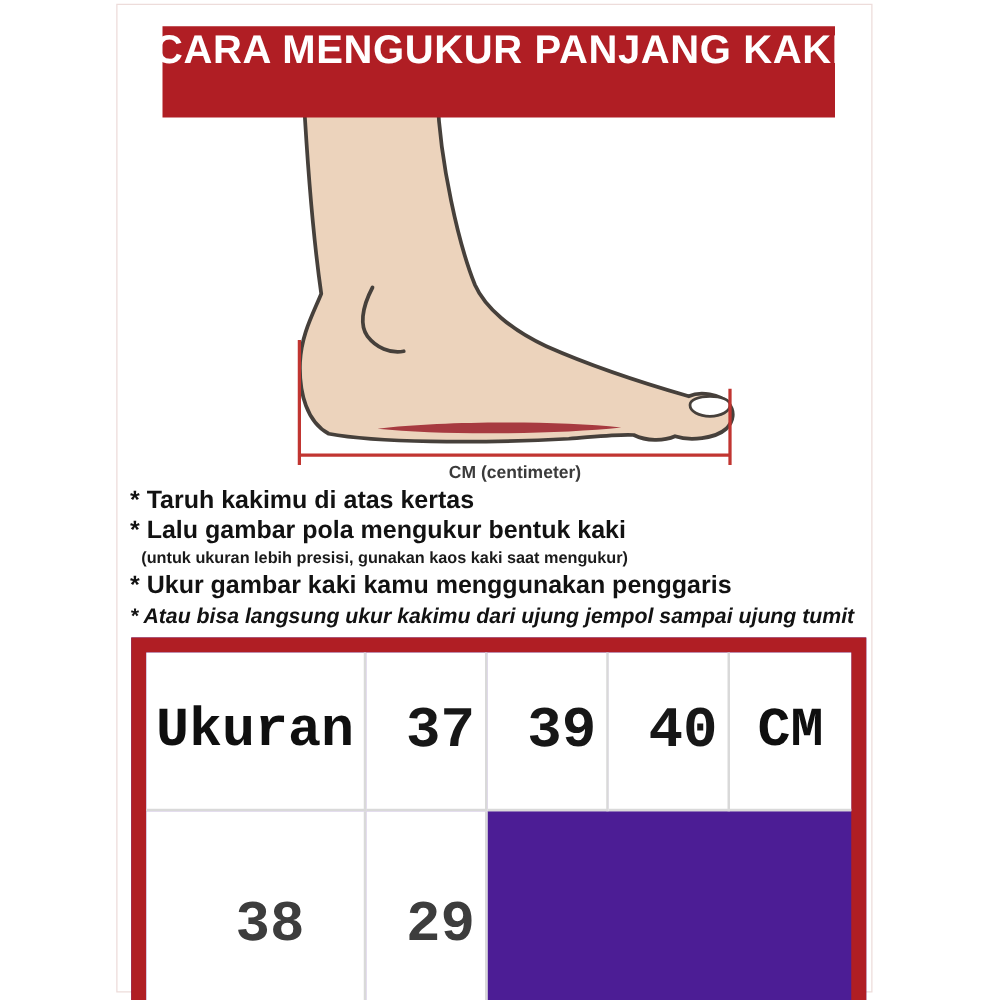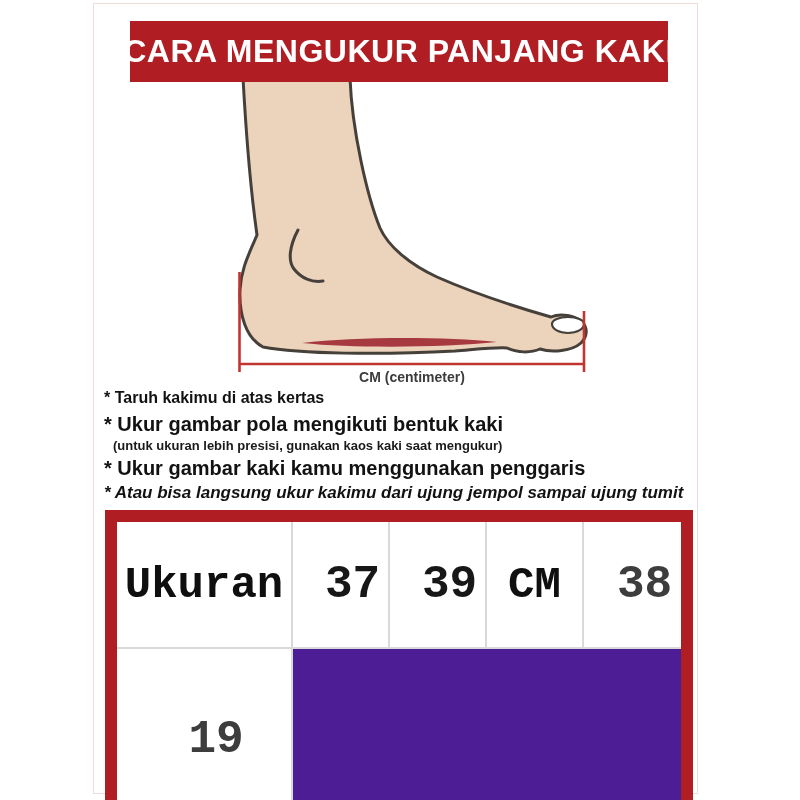--- a/index.html
+++ b/index.html
@@ -7,35 +7,35 @@
     width:800px;height:800px;position:relative;overflow:hidden;
     font-family:"Liberation Sans",sans-serif;
     -webkit-font-smoothing:antialiased;
   }
   .poster-edge{
     position:absolute;left:93px;top:3px;width:603px;height:789px;
     border:1px solid #eddcda;background:#ffffff;
   }
   .foot-svg{position:absolute;left:0;top:0;width:800px;height:800px;}
   .banner{
-    position:absolute;left:130px;top:21px;width:538px;height:61px;
+    position:absolute;left:130px;top:21px;width:538px;height:73px;
     background:var(--brand-red,#b01e24);
-    display:flex;align-items:center;justify-content:center;
+    display:flex;justify-content:center;
   }
   .banner-text{
     color:#ffffff;font-size:32px;font-weight:bold;letter-spacing:.5px;white-space:nowrap;
   }
   .cm-caption{
     position:absolute;left:312px;top:369px;width:200px;text-align:center;
     font-size:14px;font-weight:bold;color:#3b3b3b;white-space:nowrap;
   }
   .instr{
     position:absolute;left:104px;font-weight:bold;color:#121212;white-space:nowrap;
   }
-  .instr.l0{top:389px;font-size:16px;}
+  .instr.l0{top:389px;font-size:20px;}
   .instr.l1{top:413px;font-size:20px;}
   .instr.l2{top:438px;font-size:13px;left:113px;color:#1a1a1a;}
   .instr.l3{top:457px;font-size:20px;}
   .instr.l4{top:483px;font-size:17px;font-style:italic;}
   .size-table{
     position:absolute;left:105px;top:510px;width:588px;height:333px;
     box-sizing:border-box;border:12px solid var(--brand-red,#b01e24);
     background:#4c1d95;
     display:grid;
     grid-template-columns:176px 1fr 1fr 1fr 1fr;
@@ -90,39 +90,42 @@
 </svg>
 
 <div class="banner">
   <span class="banner-text">CARA MENGUKUR PANJANG KAKI</span>
 </div>
 
 <div class="cm-caption">CM (centimeter)</div>
 
 <div>
   <div class="instr l0">* Taruh kakimu di atas kertas</div>
-  <div class="instr l1">* Ukur gambar pola mengikuti bentuk kaki</div>
+  <div class="instr l1">* Lalu gambar pola mengukur bentuk kaki</div>
   <div class="instr l2">(untuk ukuran lebih presisi, gunakan kaos kaki saat mengukur)</div>
   <div class="instr l3">* Ukur gambar kaki kamu menggunakan penggaris</div>
   <div class="instr l4">* Atau bisa langsung ukur kakimu dari ujung jempol sampai ujung tumit</div>
 </div>
 
 <div class="size-table">
   <div class="cell">
     <span class="rowhead">Ukuran</span>
   </div>
   <div class="cell">
     <span class="num">37</span>
   </div>
   <div class="cell">
     <span class="num">39</span>
   </div>
+  <div class="cell">
+    <span class="num">40</span>
+  </div>
 
   <div class="cell">
     <span class="rowhead">CM</span>
   </div>
   <div class="cell">
     <span class="num dim">38</span>
   </div>
   <div class="cell">
-    <span class="num dim">19</span>
+    <span class="num dim">29</span>
   </div>
 </div>
 
 </body></html>

